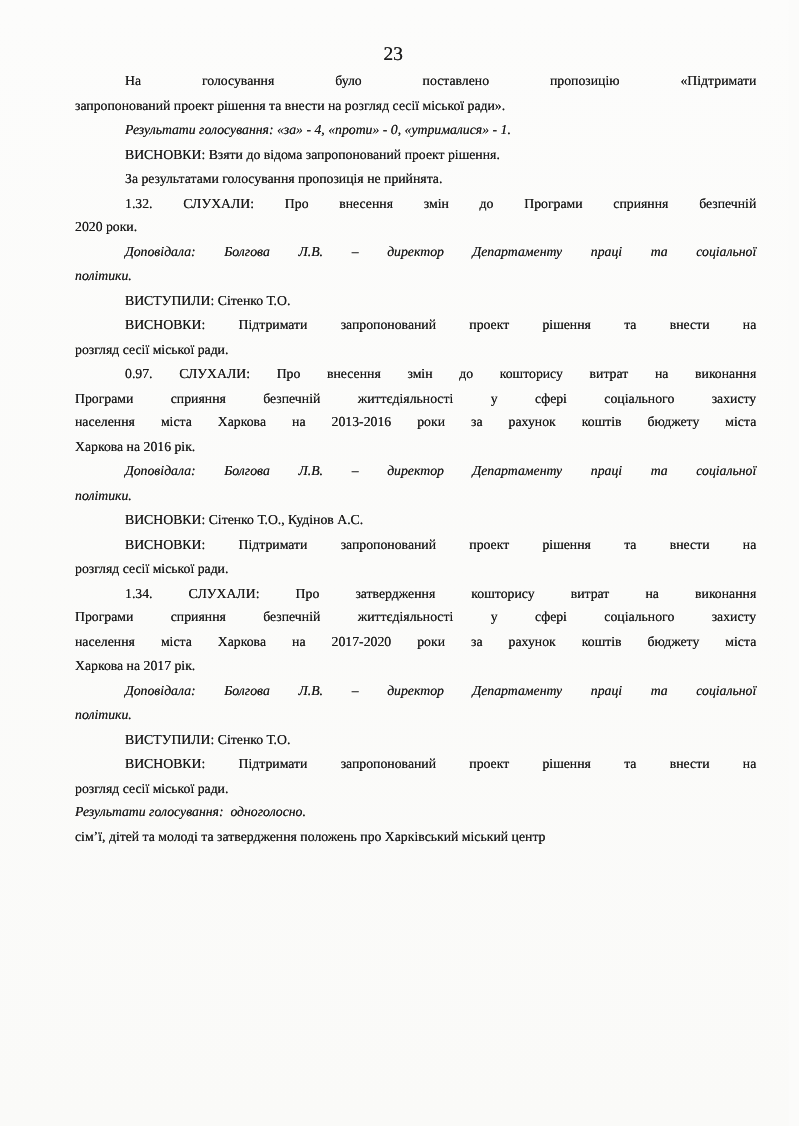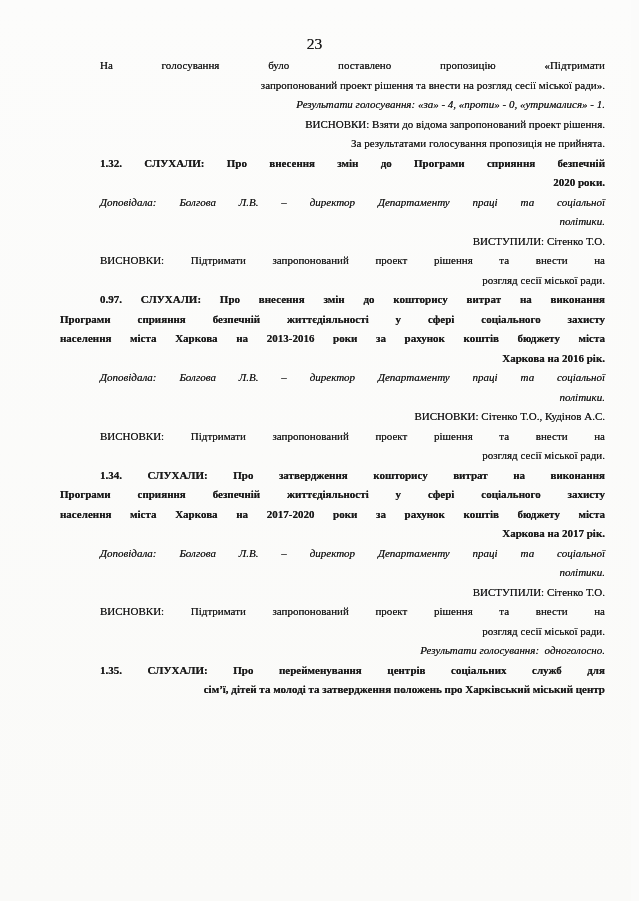--- a/index.html
+++ b/index.html
@@ -32,41 +32,40 @@
   }
   .content p.para {
     margin: 0;
     font-size: 11px;
     line-height: 19.5px;
     text-shadow: 0 0 0.4px #333;
   }
   .para .line {
     display: block;
     white-space: normal;
-    text-align: right;
   }
   
   .para .line.fill {
     text-align: justify;
     text-align-last: justify;
   }
   .para .line.first {
     text-indent: 40px;
   }
   .para.noindent .line.first {
     text-indent: 0;
   }
   .para.italic {
     font-style: italic;
   }
   
   .para.gap-sm  { margin-top: 6px;  }
   .para.gap-sm2 { margin-top: 8px;  }
   .para.gap-md  { margin-top: 13px; }
-  .para.gap-lg  { margin-top: 14px; font-weight: bold; }
+  .para.gap-lg  { margin-top: 14px; }
   .para.gap-xl  { margin-top: 16px; }
 </style>
 </head>
 <body>
 
 <div class="page">
   <div class="page-number">23</div>
   <div class="content">
       <p class="para">
         <span class="line first fill">На голосування було поставлено пропозицію «Підтримати</span>
@@ -127,17 +126,16 @@
         <span class="line first">ВИСТУПИЛИ: Сітенко Т.О.</span>
       </p>
       <p class="para gap-sm2">
         <span class="line first fill">ВИСНОВКИ: Підтримати запропонований проект рішення та внести на</span>
         <span class="line">розгляд сесії міської ради.</span>
       </p>
       <p class="para gap-xl italic noindent">
         <span class="line first">Результати голосування:&nbsp; одноголосно.</span>
       </p>
       <p class="para gap-lg">
-        <span class="line first fill">1.35. СЛУХАЛИ: Про перейменування центрів соціальних служб для</span>
         <span class="line">сім’ї, дітей та молоді та затвердження положень про Харківський міський центр</span>
       </p>
     </div>
 </div>
 
 </body></html>

